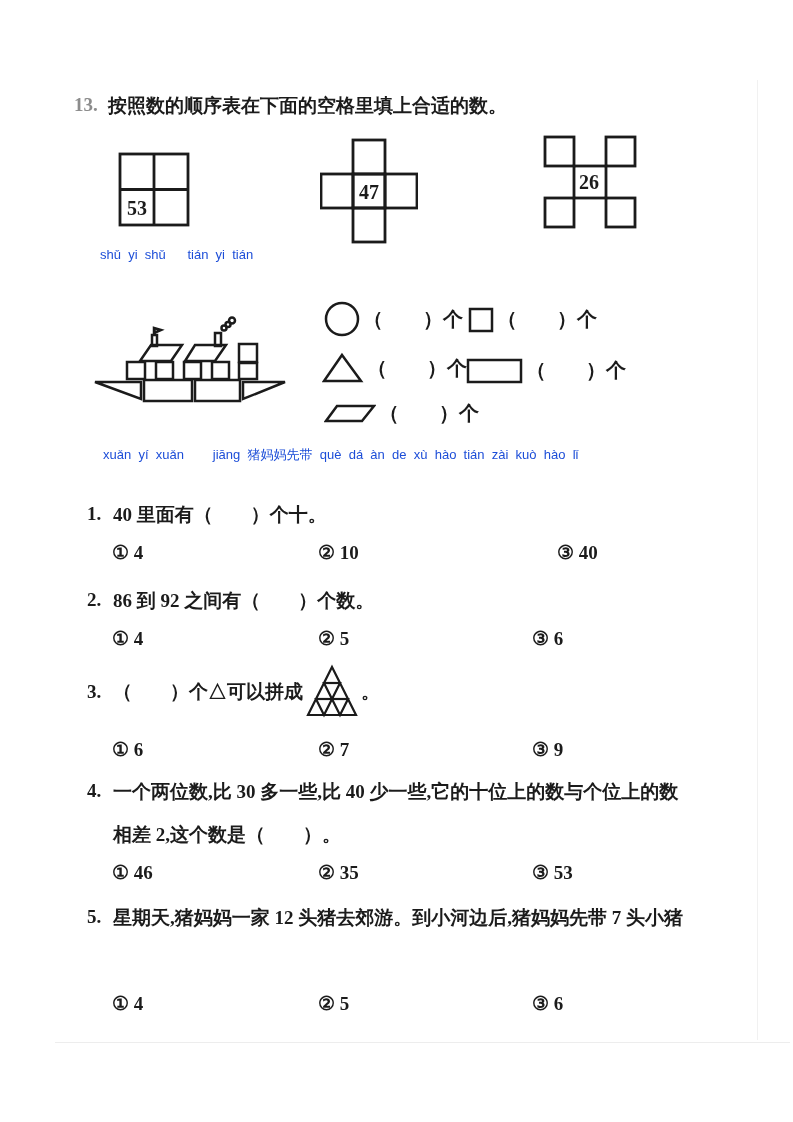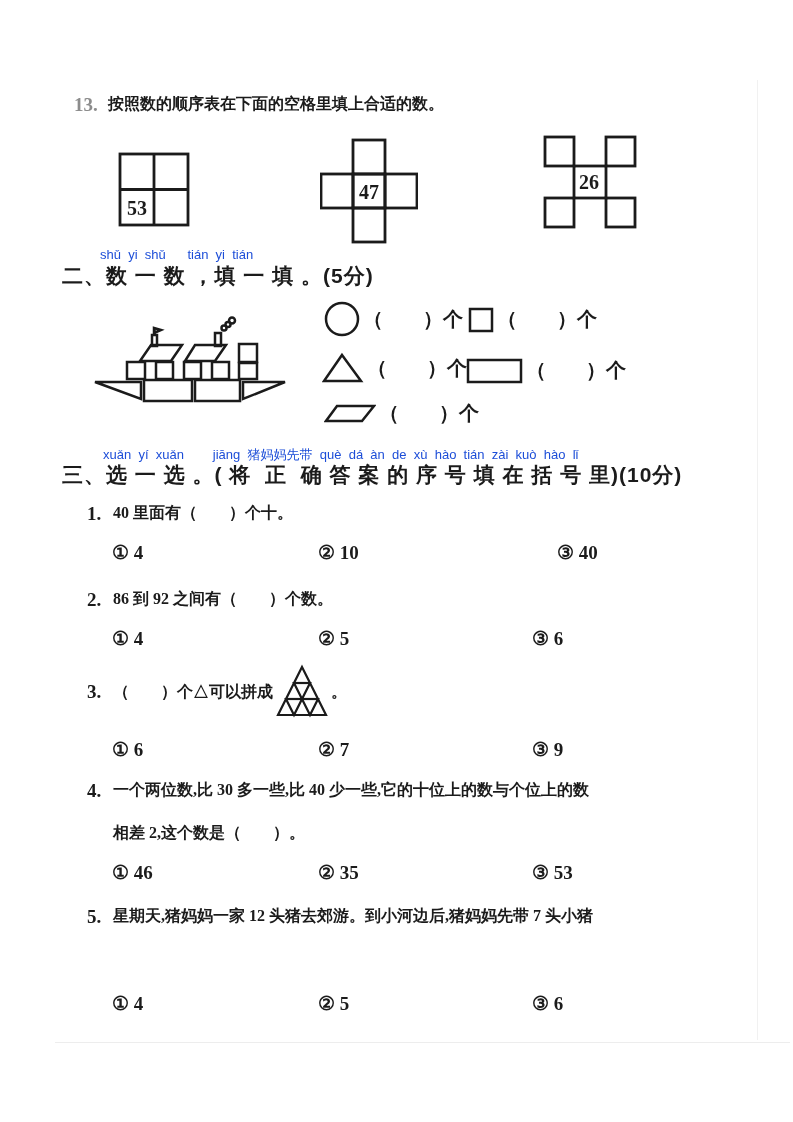--- a/index.html
+++ b/index.html
@@ -4,21 +4,21 @@
 <style>
   html,body{margin:0;padding:0;background:#ffffff;}
   .paper{
     position:relative;width:793px;height:1122px;background:#ffffff;
     font-family:"Liberation Serif",serif;color:#1b1b1b;overflow:hidden;padding-left:13px;
   }
   .abs{position:absolute;}
   .qrow{position:absolute;display:flex;align-items:flex-start;}
   .qnum{font-size:19px;font-weight:700;min-width:26px;white-space:pre;}
   .qnum.faded{color:#8c8c8c;min-width:34px;}
-  .qtext{font-size:16px;font-weight:700;white-space:pre;line-height:1.25;}
+  .qtext{font-size:19px;font-weight:700;white-space:pre;line-height:1.25;}
   .heading{font-family:"Liberation Sans",sans-serif;font-size:21px;font-weight:700;white-space:pre;letter-spacing:1px;}
   .pinyin{font-family:"Liberation Sans",sans-serif;font-size:13px;font-weight:400;white-space:pre;color:#1d4ed8;}
   .options{position:absolute;left:0;width:100%;height:26px;}
   .opt{position:absolute;font-size:19px;font-weight:700;white-space:pre;}
   .count-item{position:absolute;display:flex;align-items:center;gap:3px;}
   .count-blank{font-size:20px;font-weight:700;white-space:pre;}
   svg{display:block;}
   svg .stroke{fill:none;stroke:#1b1b1b;stroke-width:2.5;stroke-linejoin:miter;}
   svg .thick{stroke-width:2.8;}
   svg text{font-family:"Liberation Serif",serif;font-weight:700;fill:#1b1b1b;}
@@ -54,21 +54,20 @@
   <svg class="abs" style="left:543px;top:135px" width="94" height="94" viewBox="0 0 94 94">
     <rect class="stroke thick" x="2" y="2" width="29" height="29"></rect>
     <rect class="stroke thick" x="63" y="2" width="29" height="29"></rect>
     <rect class="stroke thick" x="2" y="63" width="29" height="29"></rect>
     <rect class="stroke thick" x="63" y="63" width="29" height="29"></rect>
     <rect class="stroke thick" x="31" y="31" width="32" height="32"></rect>
     <text x="46" y="54" font-size="20" text-anchor="middle">26</text>
   </svg>
 
   <div class="pinyin abs" style="left:100px;top:247px">shǔ  yi  shǔ      tián  yi  tián</div>
-  <div class="heading abs" style="left:62px;top:262px">二、数 一 数 ，填 一 填 。(5分)</div>
 
   <svg class="abs" style="left:85px;top:295px" width="215" height="115" viewBox="0 0 215 115">
     <polygon class="stroke" points="10,87 56,87 56,104"></polygon>
     <rect class="stroke" x="59" y="85" width="48" height="21"></rect>
     <rect class="stroke" x="110" y="85" width="45" height="21"></rect>
     <polygon class="stroke" points="158,87 200,87 158,104"></polygon>
     <rect class="stroke" x="42" y="67" width="18" height="17"></rect>
     <rect class="stroke" x="71" y="67" width="17" height="17"></rect>
     <rect class="stroke" x="99" y="67" width="17" height="17"></rect>
     <rect class="stroke" x="127" y="67" width="17" height="17"></rect>
@@ -114,21 +113,20 @@
   </div>
 
   <div class="count-item" style="left:324px;top:400px">
     <svg width="52" height="20" viewBox="0 0 52 20">
       <polygon class="stroke" points="13,2 50,2 38,17 2,17"></polygon>
     </svg>
     <span class="count-blank">（　　）个</span>
   </div>
 
   <div class="pinyin abs" style="left:103px;top:446px">xuǎn  yí  xuǎn        jiāng  猪妈妈先带  què  dá  àn  de  xù  hào  tián  zài  kuò  hào  lǐ</div>
-  <div class="heading abs" style="left:62px;top:461px">三、选 一 选 。( 将  正  确 答 案 的 序 号 填 在 括 号 里)(10分)</div>
 
   <div class="qrow" style="left:87px;top:503px">
     <span class="qnum">1.</span>
     <span class="qtext">40 里面有（　　）个十。</span>
   </div>
   <div class="options" style="top:541px">
     <span class="opt" style="left:112px">① 4</span>
     <span class="opt" style="left:318px">② 10</span>
     <span class="opt" style="left:557px">③ 40</span>
   </div>

